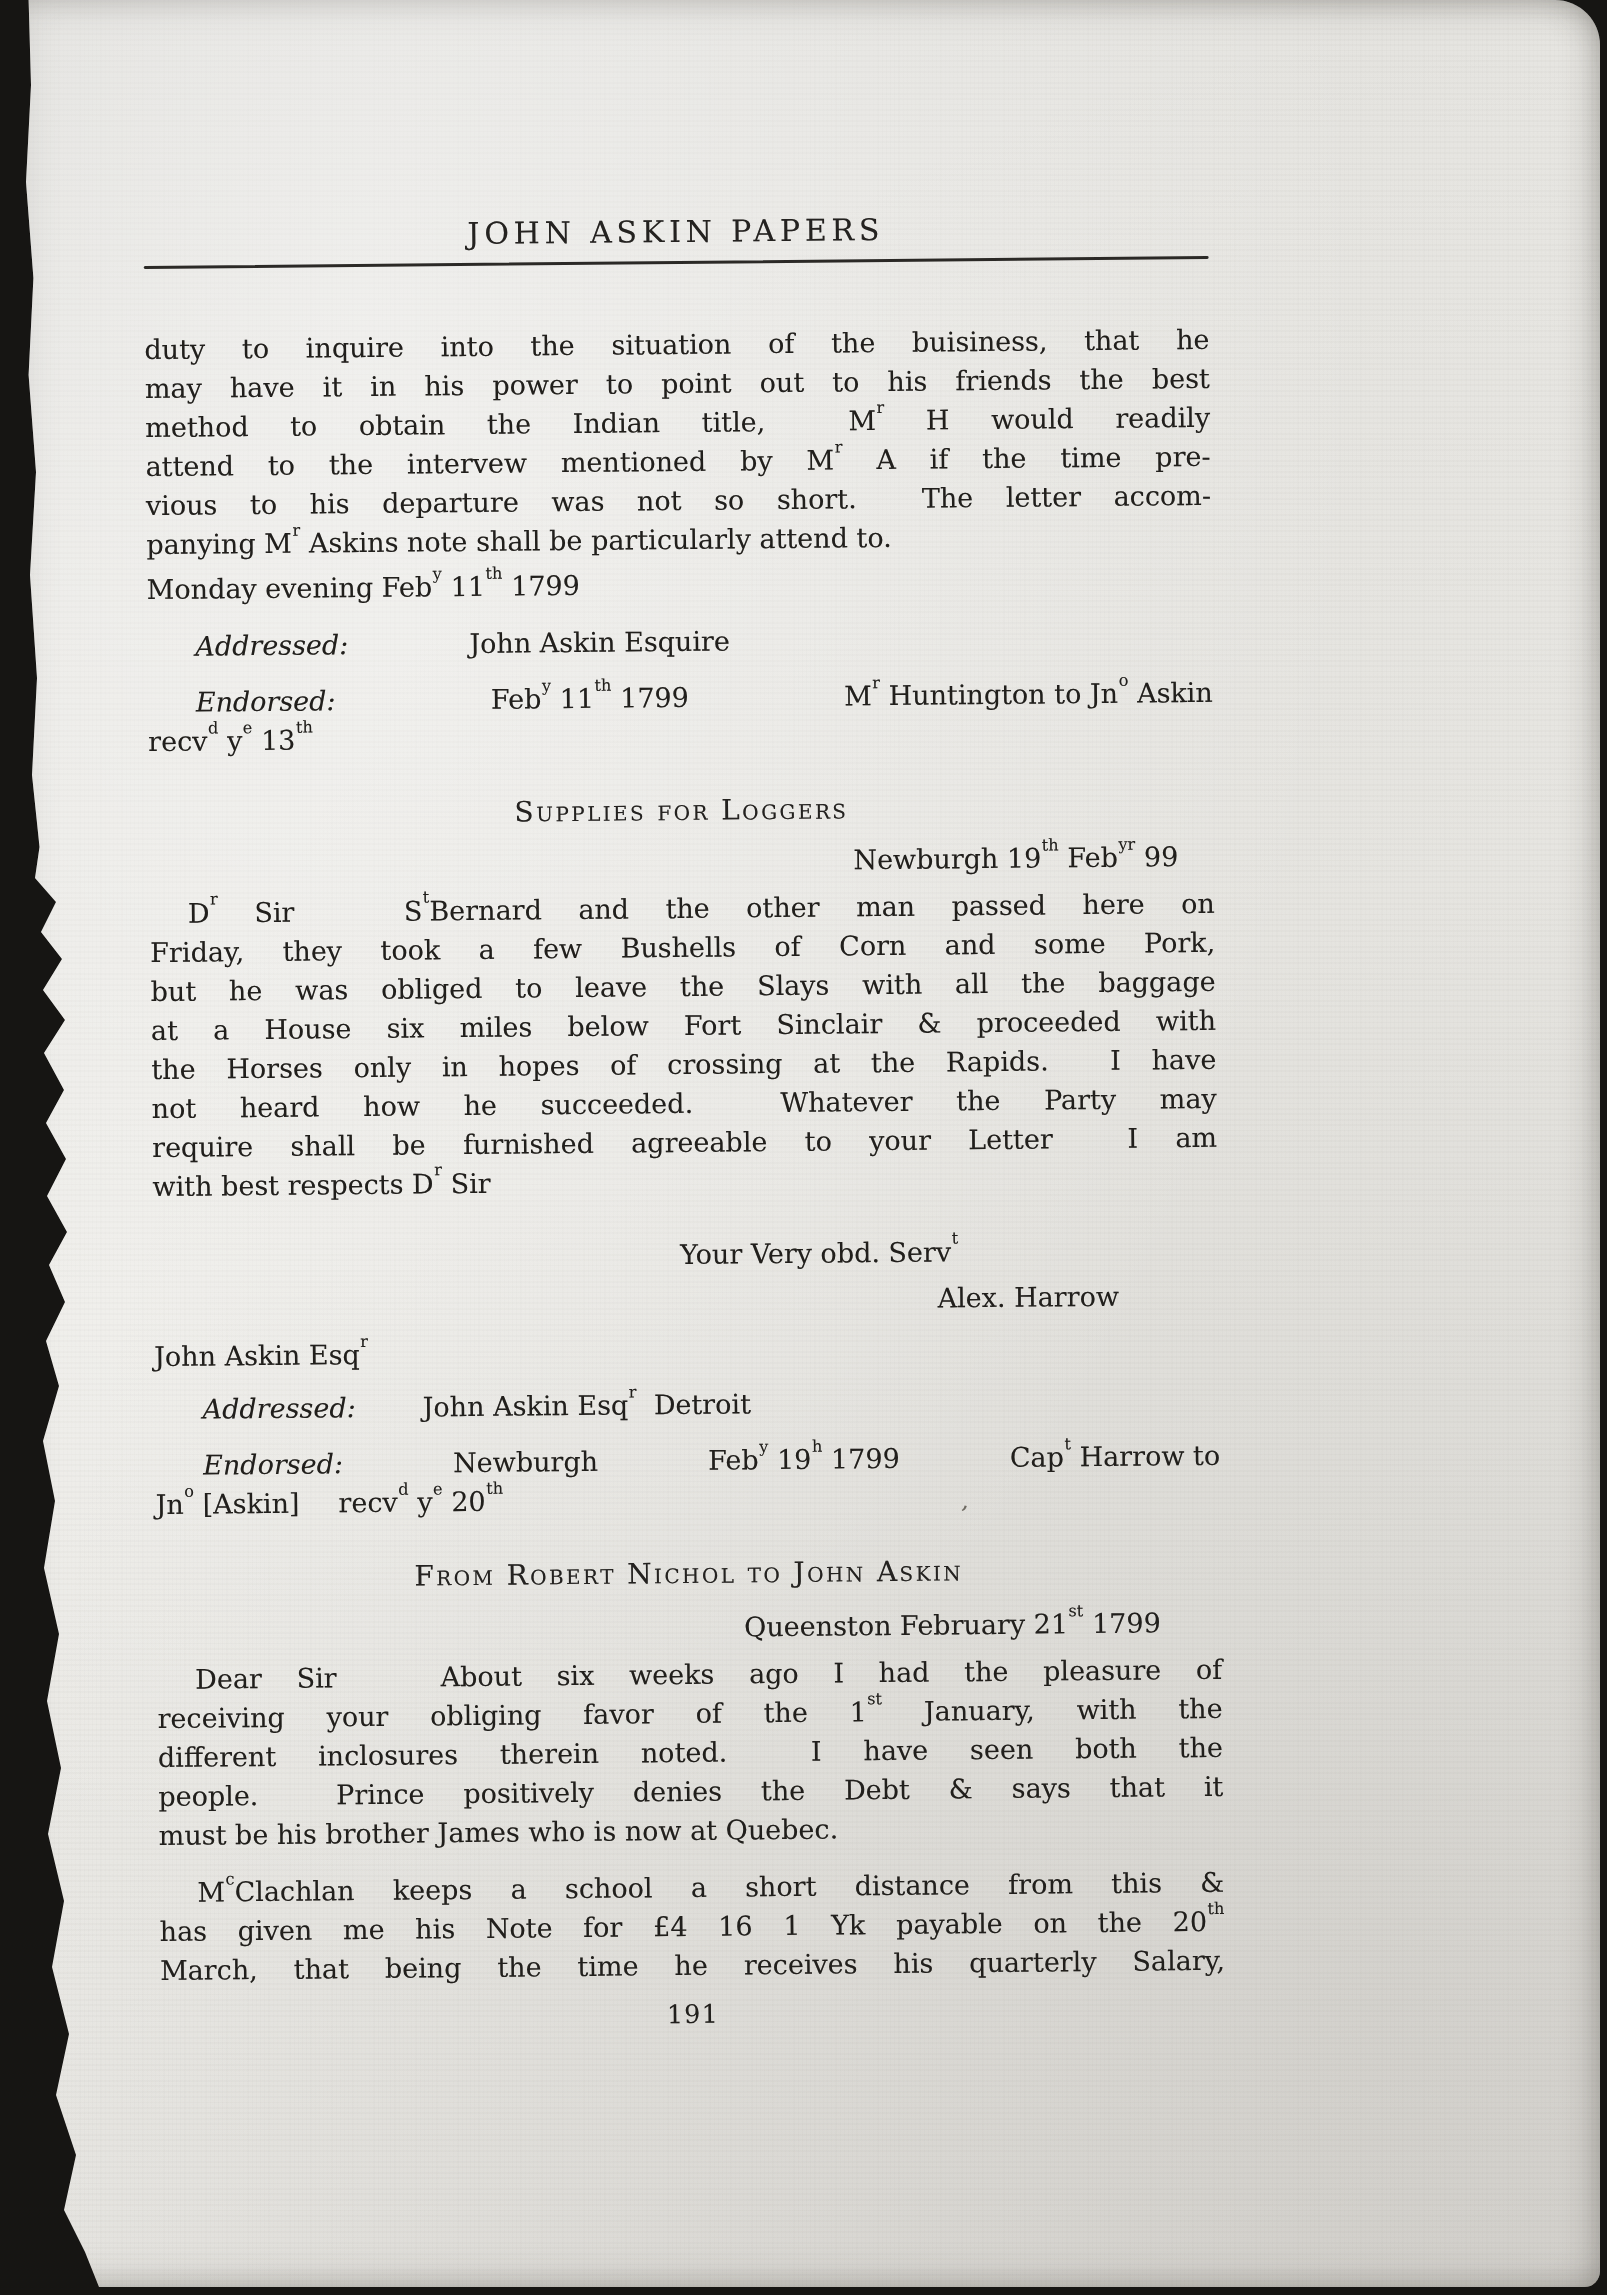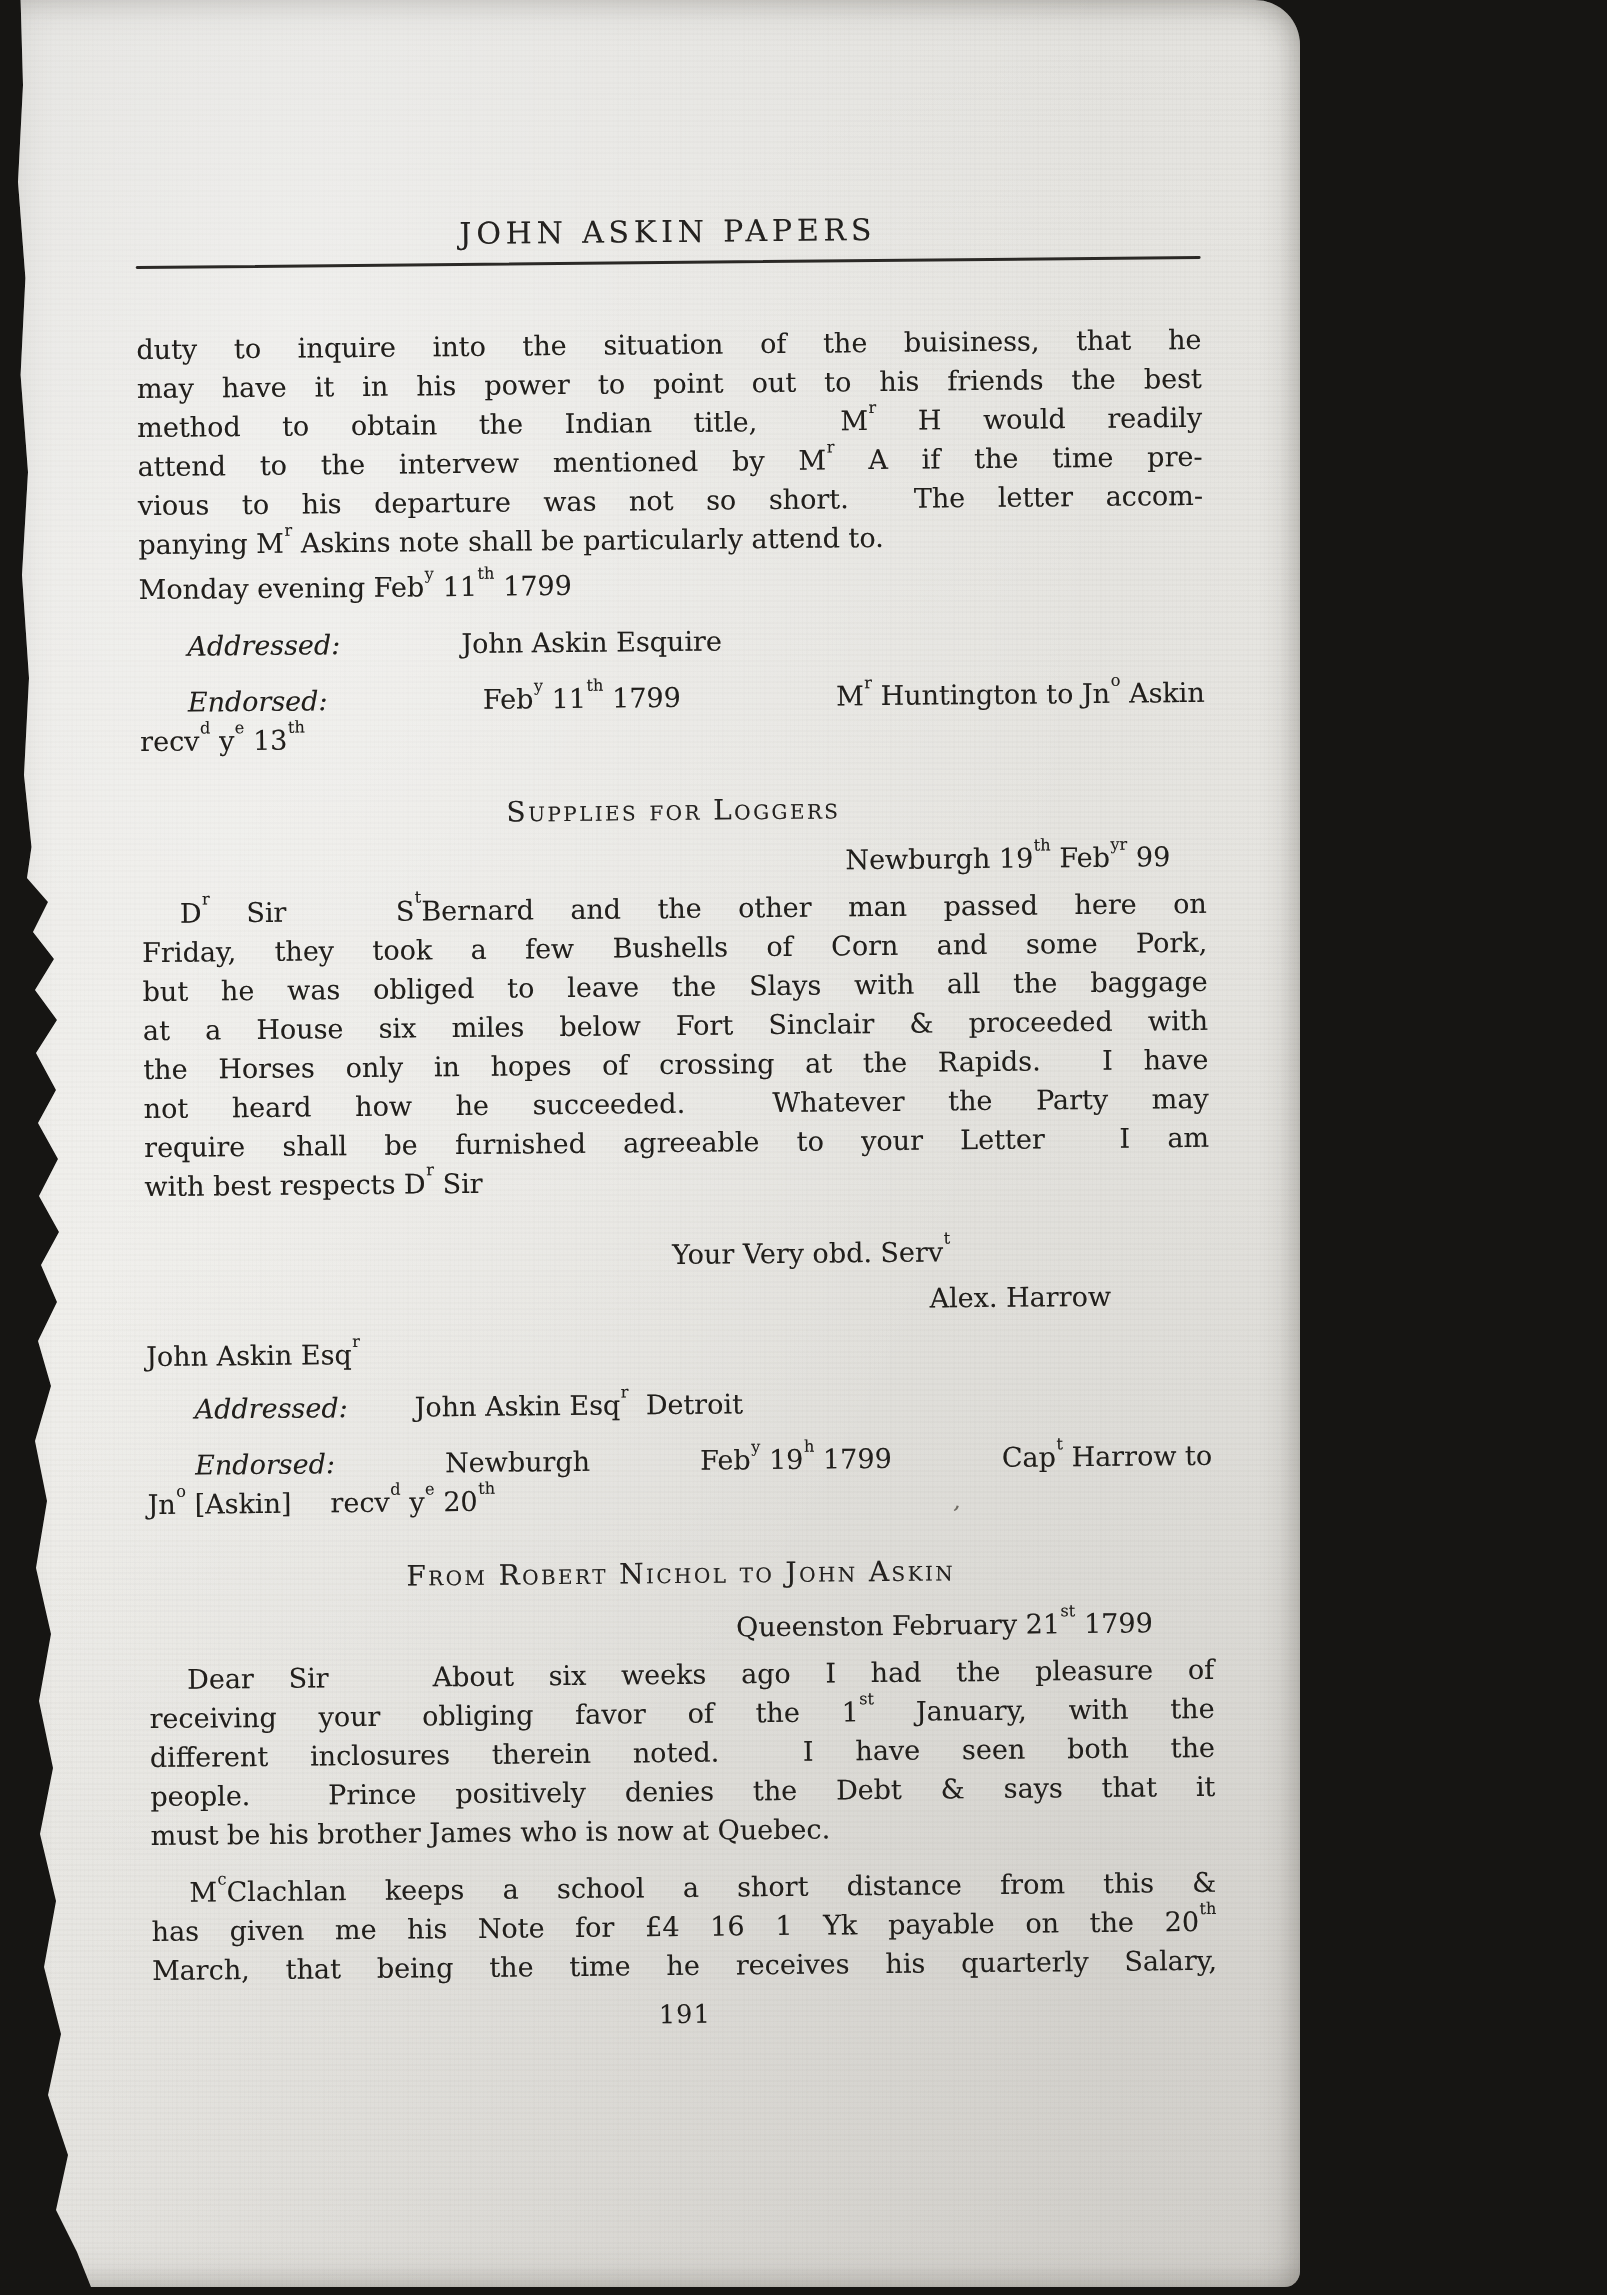--- a/index.html
+++ b/index.html
@@ -5,22 +5,22 @@
 <style>
   html,body{margin:0;padding:0;}
   body{
     width:1608px;height:2295px;
     background:#161513;
     overflow:hidden;
     font-family:"DejaVu Serif","Liberation Serif",serif;
     color:#211f1c;
   }
   .paper{
-    position:absolute;left:0;top:0;
-    width:1300px;height:2287px;
+    position:absolute;left:8px;top:0;
+    width:1592px;height:2287px;
     background:linear-gradient(162deg,#dcdbd7 0%,#e7e6e2 22%,#edecE8 48%,#e8e7e3 72%,#dedcd8 100%);
     border-radius:6px 45px 15.7px 0;
     overflow:hidden;
     clip-path:polygon(
       20.6px 0,23px 85px,18px 182px,25.4px 278px,20.6px 375px,28px 472px,22px 575px,
       29px 678px,24px 775px,31.5px 847px,27px 878px,48px 902px,33px 932px,
       54px 959px,35px 990px,57px 1020px,36px 1053px,56px 1090px,38px 1123px,
       58px 1159px,39px 1196px,59px 1232px,41px 1265px,57px 1302px,38px 1341px,
       51px 1386px,35px 1441px,47px 1501px,36px 1568px,51px 1634px,39px 1701px,
       53px 1768px,40px 1834px,56px 1901px,44px 1967px,61px 2034px,48px 2095px,

